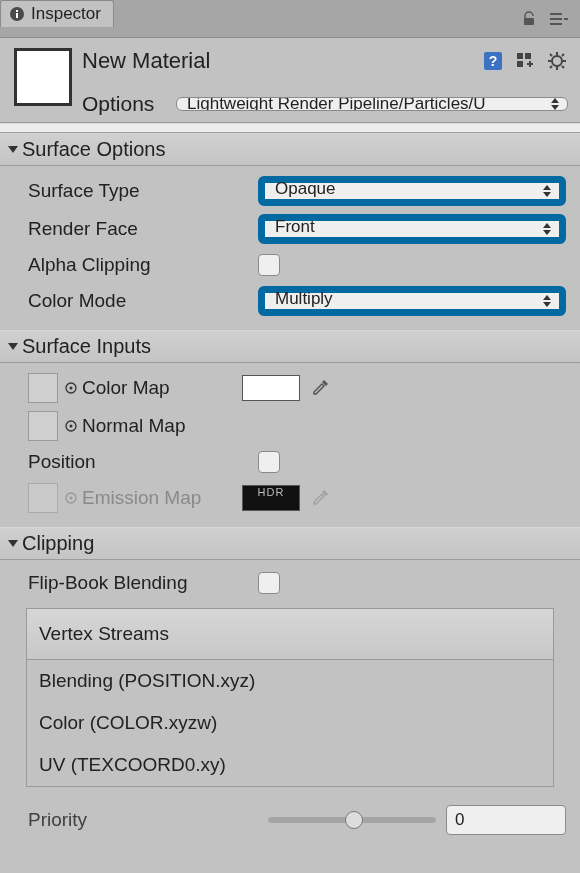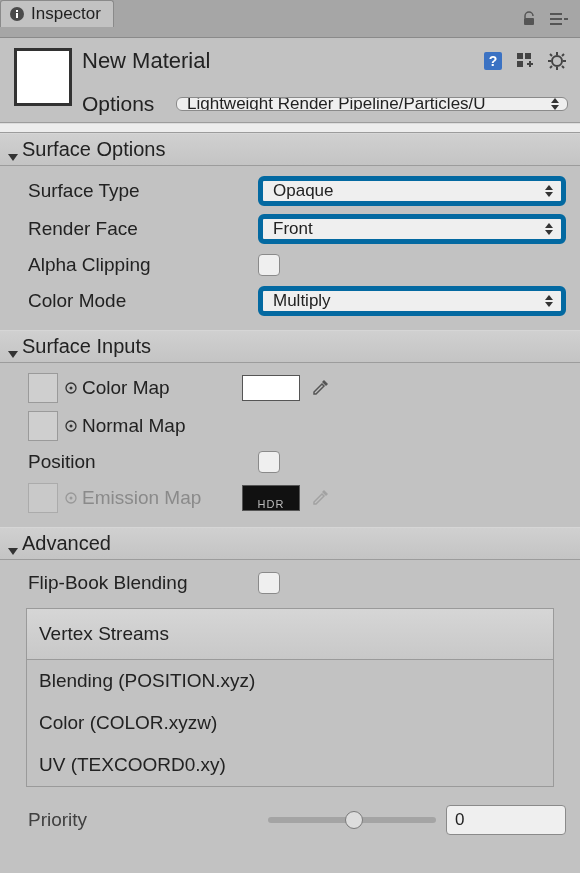--- a/index.html
+++ b/index.html
@@ -26,41 +26,41 @@
   .shader-row { display:flex; align-items:center; gap:8px; }
   .shader-label { font-size:21px; color:#222; width:86px; }
   .dropdown { position:relative; flex:1; height:14px; background:#efefef; border:1px solid #8a8a8a; border-radius:6px; display:flex; align-items:center; padding:0 22px 0 10px; font-size:17px; color:#222; overflow:hidden; white-space:nowrap; }
   .dropdown .caret { position:absolute; right:6px; top:4px; bottom:4px; width:12px; display:flex; flex-direction:column; justify-content:center; gap:2px; }
   .caret .tri-up { width:0;height:0;border-left:4px solid transparent;border-right:4px solid transparent;border-bottom:5px solid #333; margin:0 auto;}
   .caret .tri-dn { width:0;height:0;border-left:4px solid transparent;border-right:4px solid transparent;border-top:5px solid #333; margin:0 auto;}
 
   .divider-bar { height:10px; background:#ededed; border-top:1px solid #dcdcdc; border-bottom:1px solid #9c9c9c; }
 
   
-  .section-head { background:linear-gradient(#d0d0d0,#c4c4c4); border-top:1px solid #d6d6d6; border-bottom:1px solid #9c9c9c; padding:4px 8px; display:flex; align-items:flex-end; font-size:20px; font-weight:500; color:#222;}
+  .section-head { background:linear-gradient(#d0d0d0,#c4c4c4); border-top:1px solid #d6d6d6; border-bottom:1px solid #9c9c9c; padding:4px 8px; display:flex; align-items:center; font-size:20px; font-weight:500; color:#222;}
   .foldout-tri { display:inline-block; width:0; height:0; border-top:7px solid #333; border-left:5px solid transparent; border-right:5px solid transparent; margin-right:4px; }
 
   .section-body { padding: 6px 0 10px 0; }
 
   .row { display:flex; align-items:center; padding: 4px 14px 4px 28px; min-height:34px; }
   .row .label { width: 230px; font-size:19px; color:#222; }
   .row .label.disabled { color:#8a8a8a; }
   .row .ctrl { flex:1; display:flex; align-items:center; gap:10px; }
 
-  .drop-small { height:30px; background:#efefef; border:5px solid #0369a1; border-radius:6px; display:flex; align-items:center; padding:0 22px 0 10px; font-size:17px; color:#222; flex:1; position:relative;}
+  .drop-small { height:30px; background:#efefef; border:7px solid #0369a1; border-radius:6px; display:flex; align-items:flex-end; padding:0 22px 0 10px; font-size:17px; color:#222; flex:1; position:relative;}
   .drop-small .caret { position:absolute; right:6px; top:4px; bottom:4px; width:12px; display:flex; flex-direction:column; justify-content:center; gap:2px; }
 
   .checkbox { width:22px; height:22px; background:#efefef; border:1px solid #8a8a8a; border-radius:4px; display:inline-block; }
 
   .texslot { width:30px; height:30px; background:#cfcfcf; border:1px solid #9a9a9a; margin-right:6px; }
   .target-icon { width:14px; height:14px; display:inline-flex; align-items:center; justify-content:center; margin-right:4px;}
   .target-icon svg { display:block; }
 
   .color-swatch { width:58px; height:26px; background:#ffffff; border:1px solid #555; }
-  .color-swatch.hdr { background:#111; display:flex; align-items:flex-end; justify-content:center; color:#bbb; font-size:11px; letter-spacing:1px; }
+  .color-swatch.hdr { background:#111; display:flex; align-items:flex-start; justify-content:center; color:#bbb; font-size:11px; letter-spacing:1px; }
   .eyedropper svg { display:block; }
 
   .vertex-box { margin: 8px 26px 0 26px; border:1px solid #9a9a9a; background:#c2c2c2; }
   .vertex-head { background:linear-gradient(#d6d6d6,#c8c8c8); border-bottom:1px solid #9a9a9a; padding:14px 12px; font-size:19px; color:#222; }
   .vertex-item { padding:10px 12px; font-size:19px; color:#222; }
 
   .slider-row { display:flex; align-items:center; padding: 18px 14px 4px 28px; gap:10px;}
   .slider-row .label { width:230px; font-size:19px; color:#404040; }
   .slider-track { flex:1; height:6px; background:#a4a4a4; border-radius:3px; position:relative; }
   .slider-thumb { position:absolute; width:18px; height:18px; background:#dddddd; border:1px solid #7a7a7a; border-radius:50%; top:-6px; left:46%; }
@@ -262,21 +262,21 @@
               <path d="M14 2l4 4-2 2-4-4z" fill="#888"></path>
               <path d="M12 6L4 14v2h2l8-8z" fill="none" stroke="#888" stroke-width="1.5"></path>
             </svg>
         </span>
       </div>
     </div>
   </div>
 
   <div class="section-head">
     <span class="foldout-tri"></span>
-    <span>Advanced</span>
+    <span>Clipping</span>
   </div>
   <div class="section-body">
     <div class="row">
       <div class="label">Flip-Book Blending</div>
       <div class="ctrl">
           <span class="checkbox"></span>
         </div>
     </div>
 
     <div class="vertex-box">

